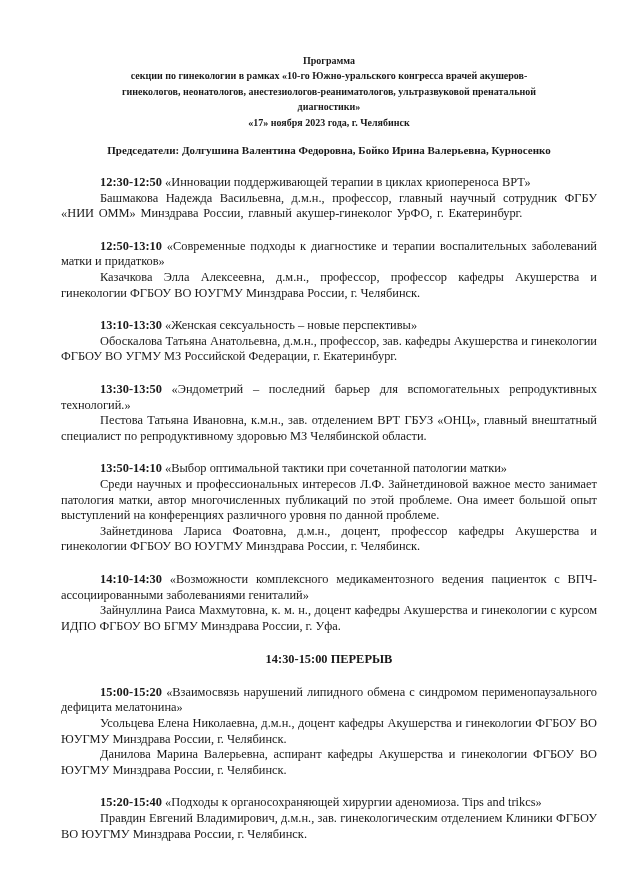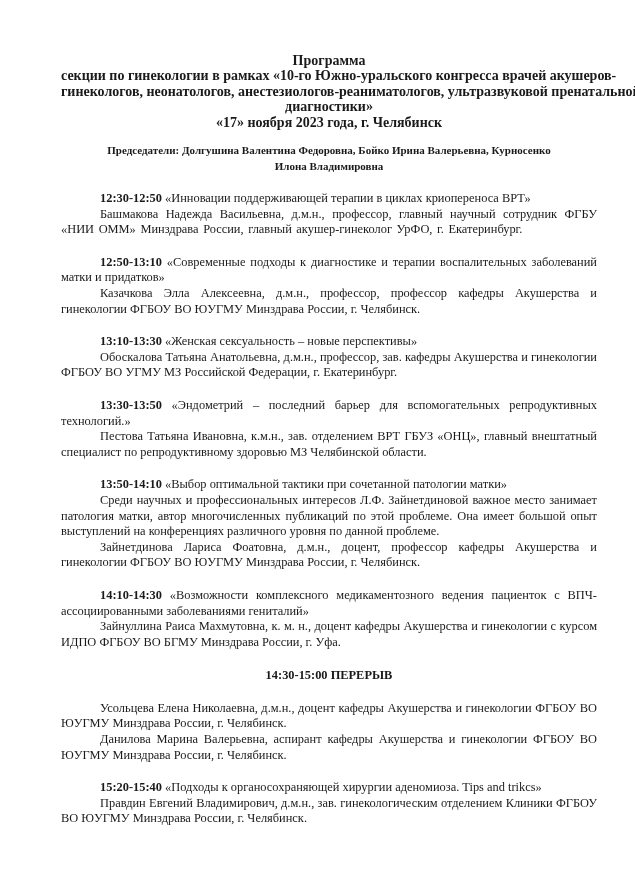--- a/index.html
+++ b/index.html
@@ -1,20 +1,20 @@
 <!DOCTYPE html>
 <html><head>
 <meta charset="utf-8">
 <style>
   html, body { margin:0; padding:0; background:#ffffff; }
   body { width:635px; height:870px; overflow:hidden; position:relative;
          font-family:"Liberation Serif", "DejaVu Serif", serif; color:#1a1a1a; }
   .page { position:absolute; left:61px; top:53px; width:536px; font-size:12.4px; line-height:15.6px; }
   .center { text-align:center; font-weight:bold; }
-  .title { font-size:14px; line-height:15.4px; }
+  .title { font-size:10px; line-height:15.4px; }
   .chairs { margin-top:12px; font-size:11px; line-height:16px; }
   .item { margin-top:17px; }
   p { margin:0; text-align:justify; text-indent:39px; }
   .time { font-weight:bold; }
   .topic { }
   .name { font-weight:normal; }
   .break { margin-top:18px; text-align:center; font-weight:bold; }
   .wide { word-spacing:1.5px; }
 </style>
 </head>
@@ -25,21 +25,20 @@
   <div class="center title">
     <div>Программа</div>
     <div style="white-space:nowrap;">секции по гинекологии в рамках «10-го Южно-уральского конгресса врачей акушеров-</div>
     <div style="white-space:nowrap;">гинекологов, неонатологов, анестезиологов-реаниматологов, ультразвуковой пренатальной</div>
     <div>диагностики»</div>
     <div>«17» ноября 2023 года, г. Челябинск</div>
   </div>
 
   <div class="center chairs">
     <div style="white-space:nowrap;">Председатели: Долгушина Валентина Федоровна, Бойко Ирина Валерьевна, Курносенко</div>
-    <div>Илона Владимировна</div>
   </div>
 
   <div class="item">
     <p><span class="time">12:30-12:50</span> <span class="topic">«Инновации поддерживающей терапии в циклах криопереноса ВРТ»</span></p>
     <p class="wide"><span class="name">Башмакова Надежда Васильевна</span><span>, д.м.н., профессор, главный научный сотрудник ФГБУ «НИИ ОММ» Минздрава России, главный акушер-гинеколог УрФО, г. Екатеринбург.</span></p>
   </div>
 
   <div class="item">
     <p><span class="time">12:50-13:10</span> <span class="topic">«Современные подходы к диагностике и терапии воспалительных заболеваний матки и придатков»</span></p>
     <p><span class="name">Казачкова Элла Алексеевна</span><span>, д.м.н., профессор, профессор кафедры Акушерства и гинекологии ФГБОУ ВО ЮУГМУ Минздрава России, г. Челябинск.</span></p>
@@ -62,20 +61,21 @@
   </div>
 
   <div class="item">
     <p><span class="time">14:10-14:30</span> <span class="topic">«Возможности  комплексного медикаментозного ведения пациенток с ВПЧ-ассоциированными заболеваниями гениталий»</span></p>
     <p><span class="name">Зайнуллина Раиса Махмутовна</span><span>, к. м. н., доцент кафедры Акушерства и гинекологии с курсом ИДПО ФГБОУ ВО БГМУ Минздрава России, г. Уфа.</span></p>
   </div>
 
   <div class="break">14:30-15:00 ПЕРЕРЫВ</div>
 
   <div class="item">
+    <p><span class="time">15:00-15:20</span> <span class="topic">«Взаимосвязь нарушений липидного обмена с синдромом перименопаузального дефицита мелатонина»</span></p>
     <p><span class="name">Усольцева Елена Николаевна</span><span>, д.м.н., доцент кафедры Акушерства и гинекологии ФГБОУ ВО ЮУГМУ Минздрава России, г. Челябинск.</span></p>
     <p><span class="name">Данилова Марина Валерьевна</span><span>, аспирант кафедры Акушерства и гинекологии ФГБОУ ВО ЮУГМУ Минздрава России, г. Челябинск.</span></p>
   </div>
 
   <div class="item">
     <p><span class="time">15:20-15:40</span> <span class="topic">«Подходы к органосохраняющей хирургии аденомиоза. Tips and trikcs»</span></p>
     <p><span class="name">Правдин Евгений Владимирович</span><span>, д.м.н., зав. гинекологическим отделением Клиники ФГБОУ ВО ЮУГМУ Минздрава России, г. Челябинск.</span></p>
   </div>
 
 </div>

